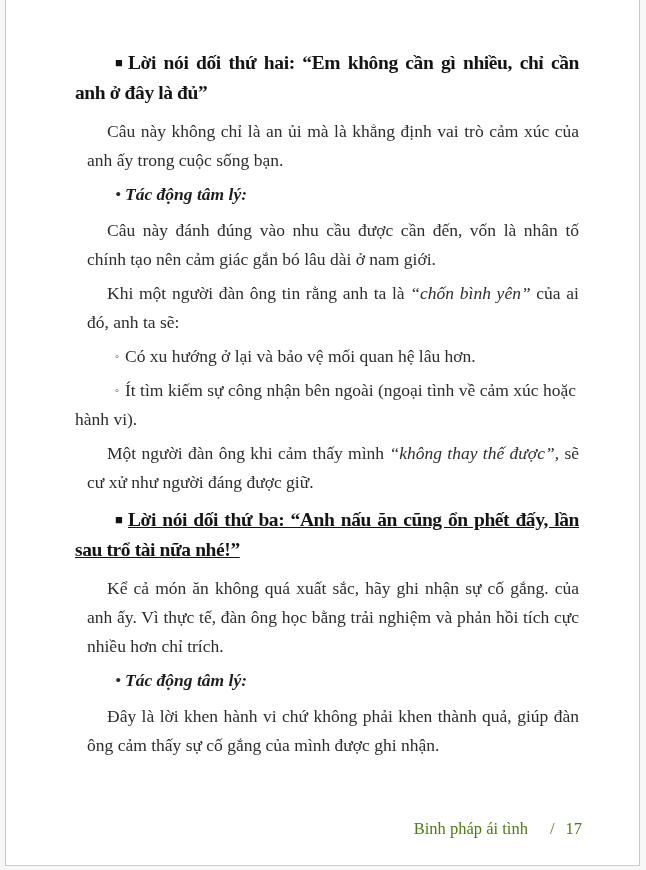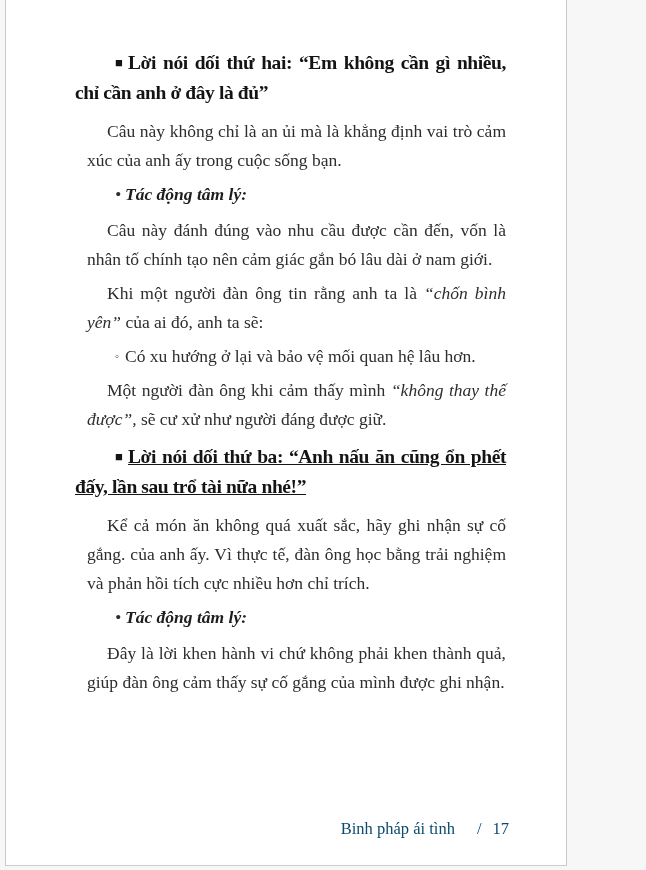--- a/index.html
+++ b/index.html
@@ -11,21 +11,21 @@
     height: 870px;
     position: relative;
     background: #f7f7f7;
     font-family: "Liberation Serif", serif;
     overflow: hidden;
   }
   .page {
     position: absolute;
     left: 5px;
     top: 0;
-    width: 562px;
+    width: 635px;
     height: 866px;
     box-sizing: border-box;
     background: #ffffff;
     border-left: 1px solid #c9c9c9;
     border-right: 1px solid #c9c9c9;
     border-bottom: 1px solid #cccccc;
   }
   .content {
     padding: 48px 60px 0 69px;
     color: #2d2d2d;
@@ -83,21 +83,21 @@
     color: #3a3a3a;
   }
   em {
     font-style: italic;
   }
   .footer {
     position: absolute;
     right: 57px;
     bottom: 26px;
     font-size: 16.5px;
-    color: #0c4a6e;
+    color: #4d7c0f;
   }
   .footer .slash { margin-left: 22px; }
   .footer .num   { margin-left: 11px; }
 </style>
 </head>
 <body>
 
 <div class="page">
   <div class="content">
 
@@ -108,20 +108,21 @@
     <p class="bullet"><span class="bmark">•</span><span class="blabel">Tác động tâm lý:</span></p>
 
     <p class="para">Câu này đánh đúng vào nhu cầu được cần đến, vốn là nhân tố chính tạo nên cảm giác gắn bó lâu dài ở nam giới.</p>
 
 
     <p class="para"><span>Khi một người đàn ông tin rằng anh ta là </span><em>“chốn bình yên”</em><span> của ai đó, anh ta sẽ:</span></p>
 
     <p class="sub"><span class="smark">◦</span><span>Có xu hướng ở lại và bảo vệ mối quan hệ lâu hơn.</span></p>
 
 
+    <p class="sub"><span class="smark">◦</span><span>Ít tìm kiếm sự công nhận bên ngoài (ngoại tình về cảm xúc hoặc hành vi).</span></p>
 
     <p class="para"><span>Một người đàn ông khi cảm thấy mình </span><em>“không thay thế được”,</em><span> sẽ cư xử như người đáng được giữ.</span></p>
 
     <h2 class="heading heading-second"><span class="sq">■</span><span>Lời nói dối thứ ba: “Anh nấu ăn cũng ổn phết đấy, lần sau trổ tài nữa nhé!”</span></h2>
 
     <p class="para">Kể cả món ăn không quá xuất sắc, hãy ghi nhận sự cố gắng. của anh ấy. Vì thực tế, đàn ông học bằng trải nghiệm và phản hồi tích cực nhiều hơn chỉ trích.</p>
 
     <p class="bullet"><span class="bmark">•</span><span class="blabel">Tác động tâm lý:</span></p>
 
     <p class="para">Đây là lời khen hành vi chứ không phải khen thành quả, giúp đàn ông cảm thấy sự cố gắng của mình được ghi nhận.</p>

